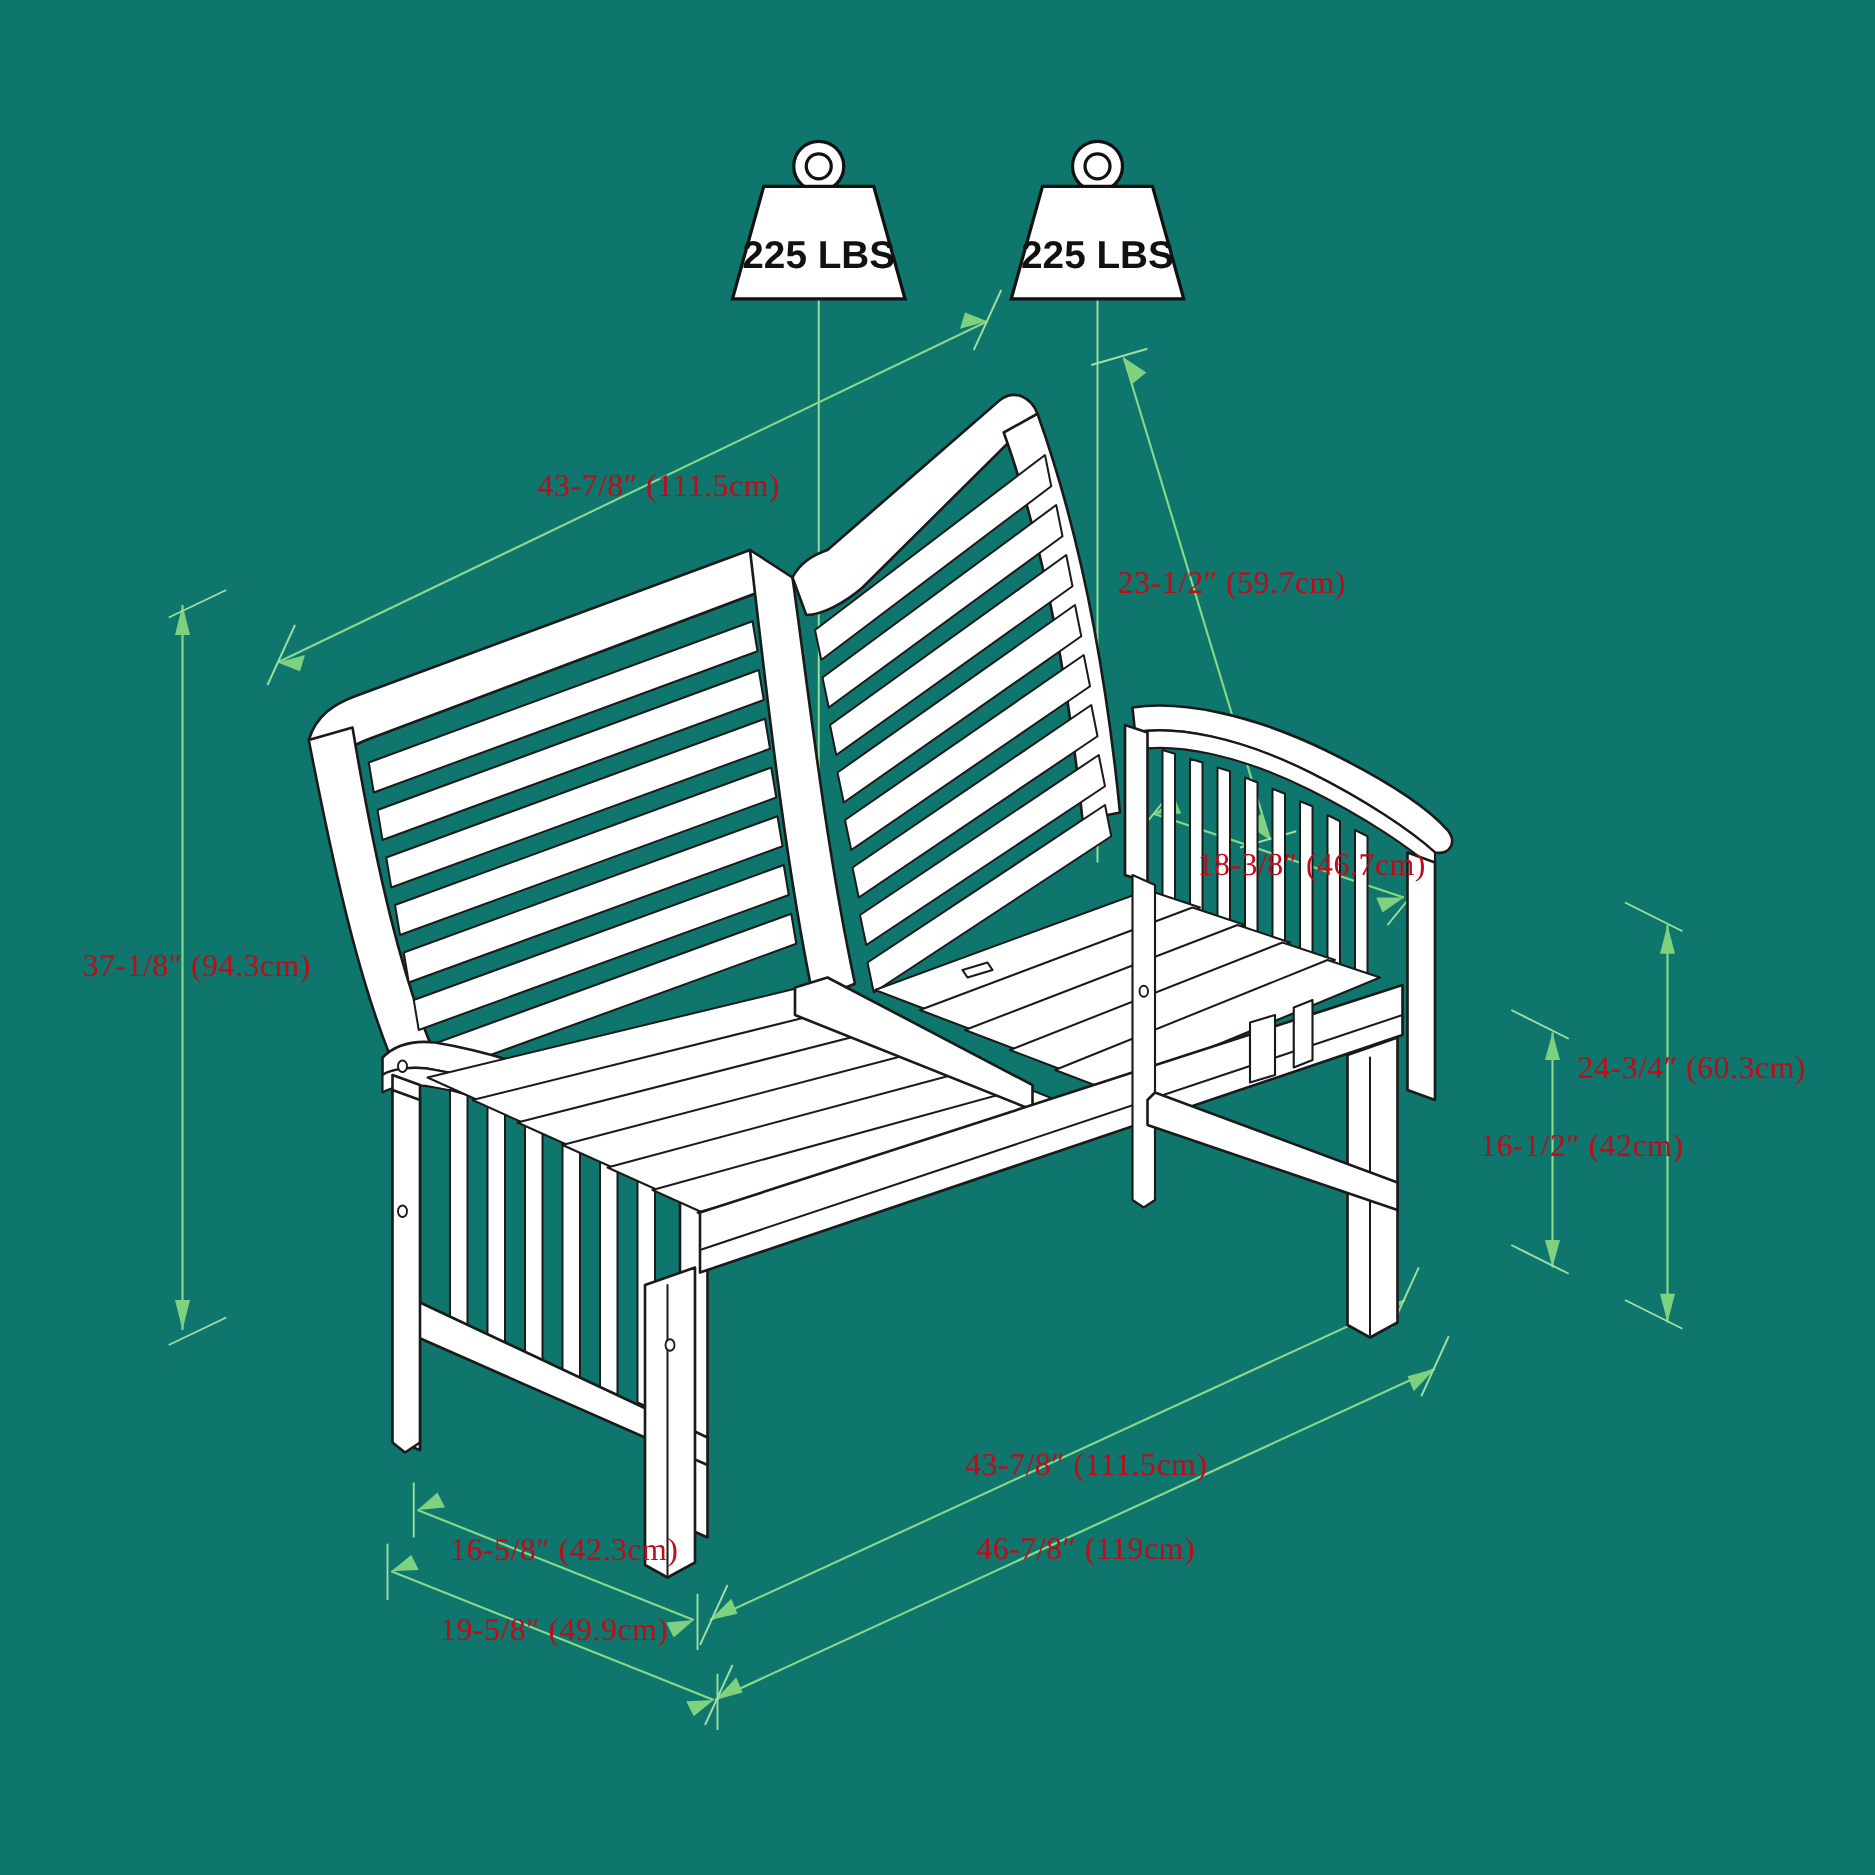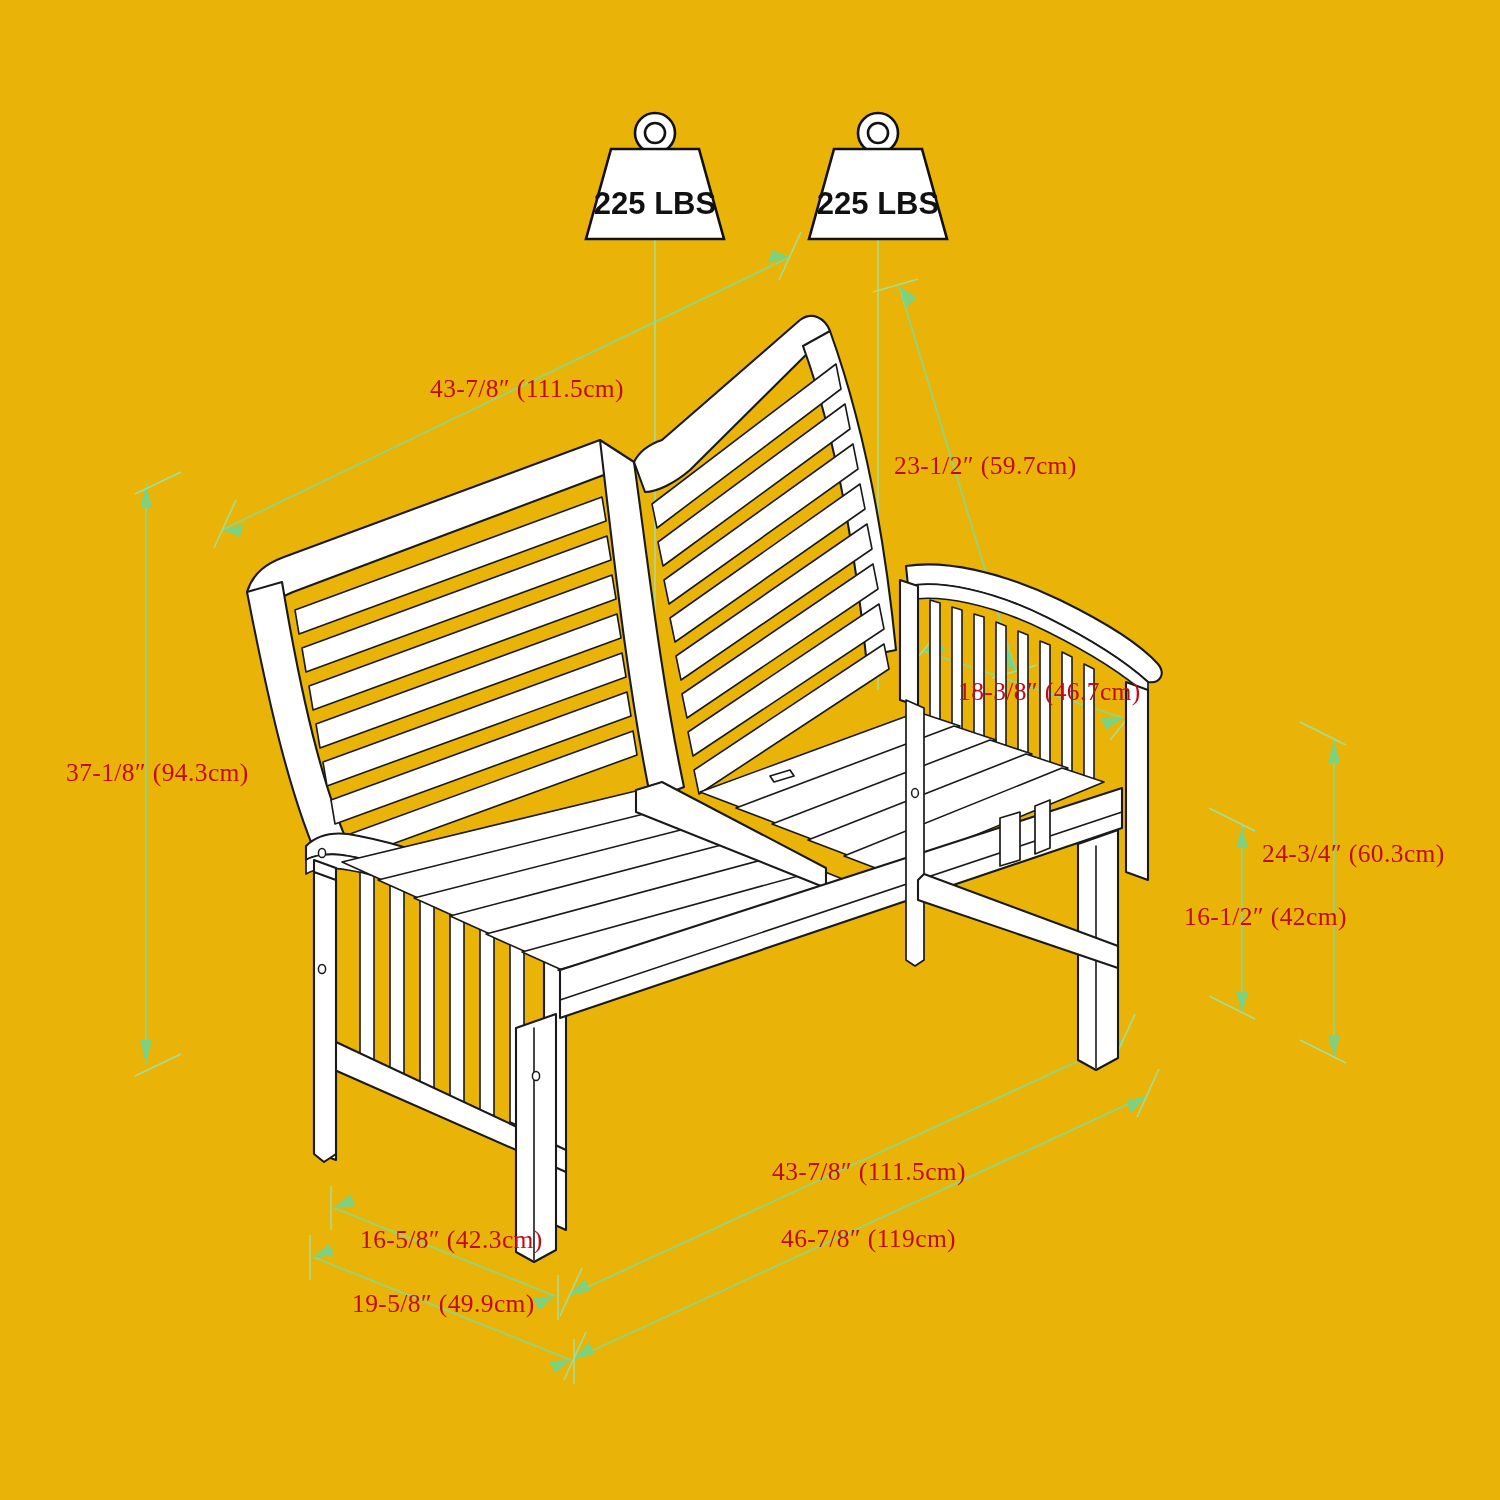--- a/index.html
+++ b/index.html
@@ -11,21 +11,21 @@
   body {
     width: 1500px;
     height: 1500px;
     font-family: "Liberation Serif", "DejaVu Serif", serif;
     overflow: hidden;
   }
   #diagram-root {
     position: relative;
     width: 1500px;
     height: 1500px;
-    background: #eab308;
+    background: #0f766e;
   }
   svg#drawing {
     display: block;
     width: 1500px;
     height: 1500px;
   }
   .outline {
     fill: #ffffff;
     stroke: #1a1a1a;
     stroke-width: 2.1;

